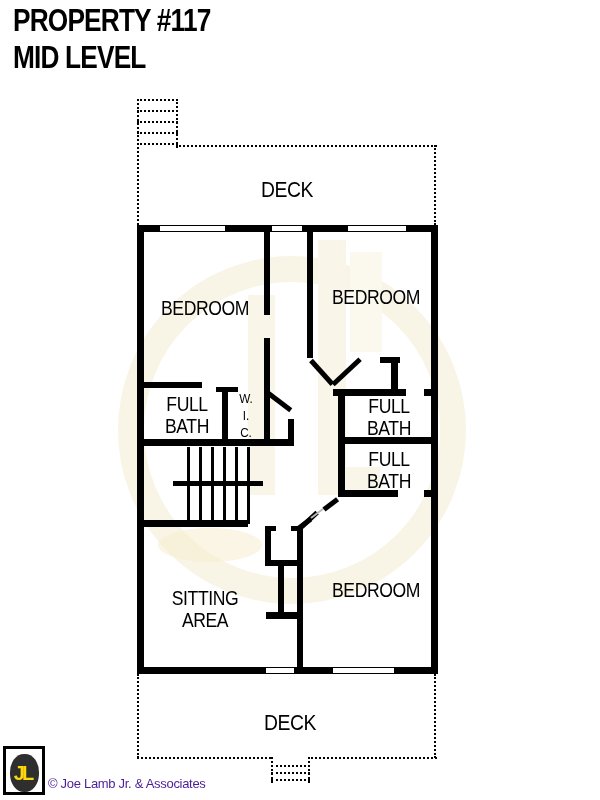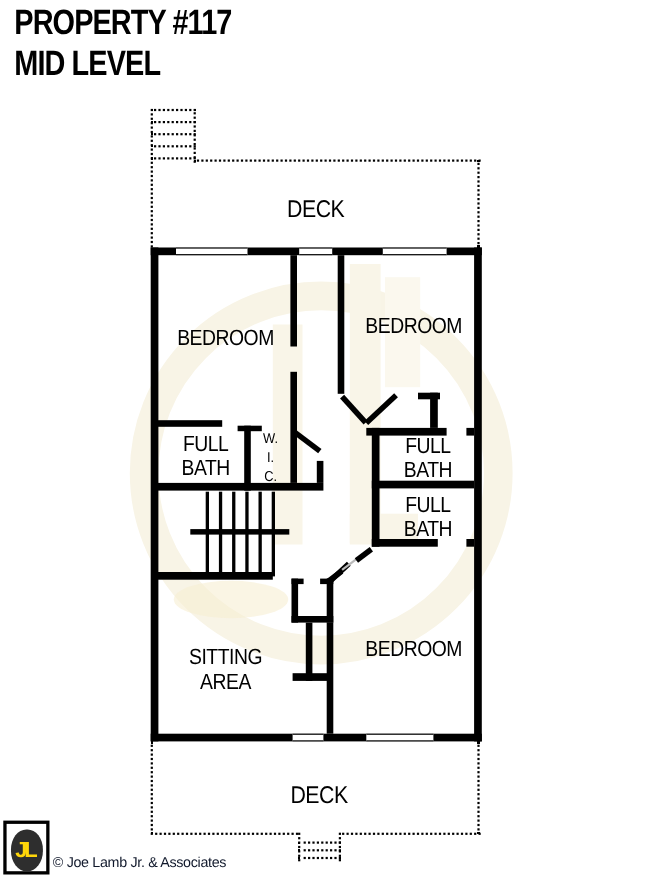--- a/index.html
+++ b/index.html
@@ -21,21 +21,21 @@
   .wm{position:absolute;}
   .hot-tub{position:absolute;left:362px;top:162px;width:65px;height:55px;border:6px solid #000;
            box-sizing:border-box;background:#fff;display:flex;align-items:center;justify-content:center;}
   .hot-tub .label{position:static;font-size:18px;line-height:1.15;}
   .tread{position:absolute;width:3px;top:447px;height:77px;background:#000;}
   .logo{position:absolute;left:3px;top:746px;width:42px;height:49px;background:#fff;
         border:3px solid #000;box-sizing:border-box;display:flex;align-items:flex-end;justify-content:center;}
   .logo-blob{width:29px;height:38px;background:#2e2e2e;border-radius:48%;display:flex;
              align-items:center;justify-content:center;}
   .logo-jl{color:#ffd60a;font-size:20px;font-weight:bold;letter-spacing:-3px;padding-right:3px;}
-  .copyright{position:absolute;left:48px;top:776px;font-size:13px;color:#0f172a;letter-spacing:-0.3px;}
+  .copyright{position:absolute;left:48px;top:776px;font-size:13px;color:#4c1d95;letter-spacing:-0.3px;}
 </style>
 </head>
 <body>
 
 <div id="canvas">
 
   <div class="wm" style="left:118px;top:256px;width:348px;height:348px;border:26px solid #f8f4e6;border-radius:50%;box-sizing:border-box;"></div>
   <div class="wm" style="left:248px;top:295px;width:27px;height:200px;background:#f9f5e8;"></div>
   <div class="wm" style="left:318px;top:240px;width:28px;height:255px;background:#f9f5e8;"></div>
   <div class="wm" style="left:318px;top:467px;width:62px;height:27px;background:#f9f5e8;"></div>

